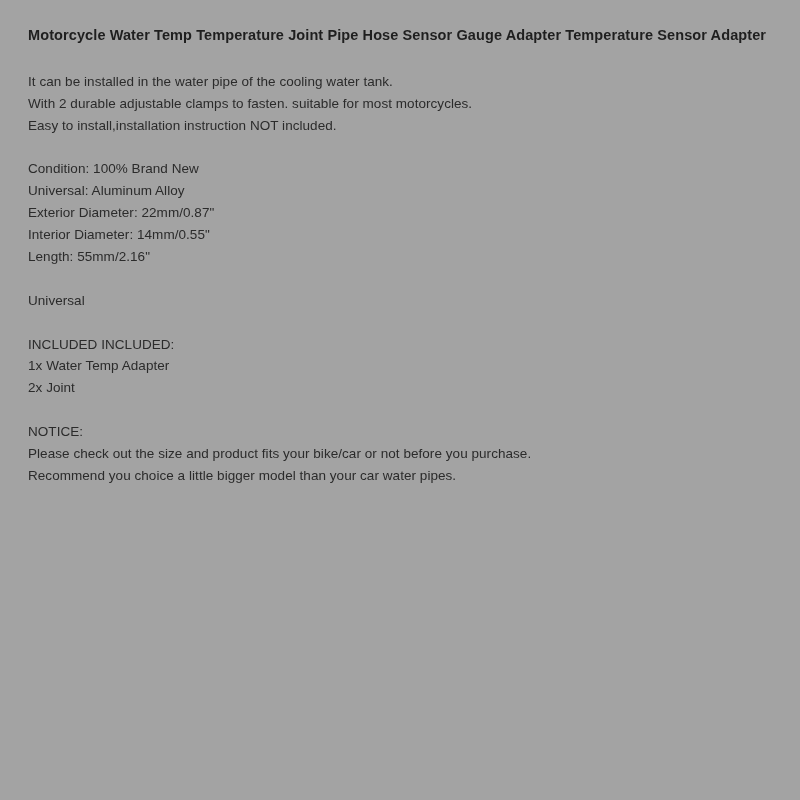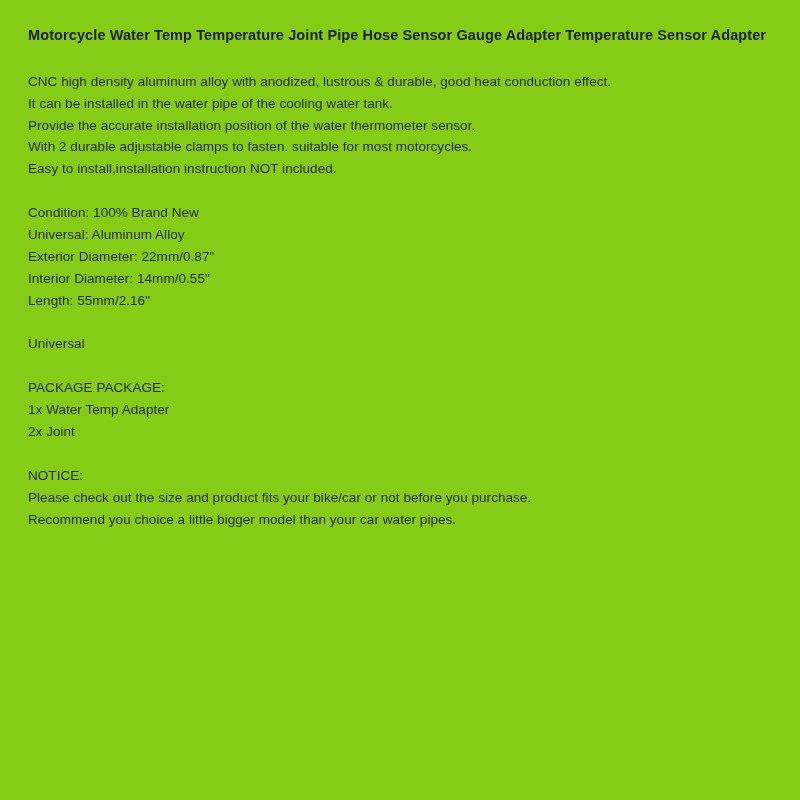--- a/index.html
+++ b/index.html
@@ -12,21 +12,21 @@
     background: #ffffff;
     font-family: "Liberation Sans", sans-serif;
     color: #2b2b2b;
     overflow: hidden;
   }
   .page {
     box-sizing: border-box;
     width: 800px;
     height: 800px;
     padding: 26px 28px 0 28px;
-    background: #84cc16;
+    background: #a3a3a3;
   }
   .doc-title {
     font-size: 14.5px;
     font-weight: bold;
     color: #1f1f1f;
     line-height: 1.3;
     margin: 0 0 26px 0;
     letter-spacing: 0.1px;
   }
   .section {
@@ -51,41 +51,39 @@
   }
 </style>
 </head>
 <body>
 
 <div class="page">
 
   <h1 class="doc-title">Motorcycle Water Temp Temperature Joint Pipe Hose Sensor Gauge Adapter Temperature Sensor Adapter</h1>
 
   <div class="section">
-    <p class="line">CNC high density aluminum alloy with anodized, lustrous &amp; durable, good heat conduction effect.</p>
     <p class="line">It can be installed in the water pipe of the cooling water tank.</p>
-    <p class="line">Provide the accurate installation position of the water thermometer sensor.</p>
     <p class="line">With 2 durable adjustable clamps to fasten. suitable for most motorcycles.</p>
     <p class="line">Easy to install,installation instruction NOT included.</p>
   </div>
 
   <div class="section">
     <p class="line">Condition: 100% Brand New</p>
     <p class="line">Universal: Aluminum Alloy</p>
     <p class="line">Exterior Diameter: 22mm/0.87"</p>
     <p class="line">Interior Diameter: 14mm/0.55"</p>
     <p class="line">Length: 55mm/2.16"</p>
   </div>
 
   <div class="section">
     <p class="line">Universal</p>
   </div>
 
   <div class="section">
-    <p class="section-heading">PACKAGE PACKAGE:</p>
+    <p class="section-heading">INCLUDED INCLUDED:</p>
     <p class="line">1x Water Temp Adapter</p>
     <p class="line">2x Joint</p>
   </div>
 
   <div class="section">
     <p class="section-heading">NOTICE:</p>
     <p class="line">Please check out the size and product fits your bike/car or not before you purchase.</p>
     <p class="line">Recommend you choice a little bigger model than your car water pipes.</p>
   </div>
 

